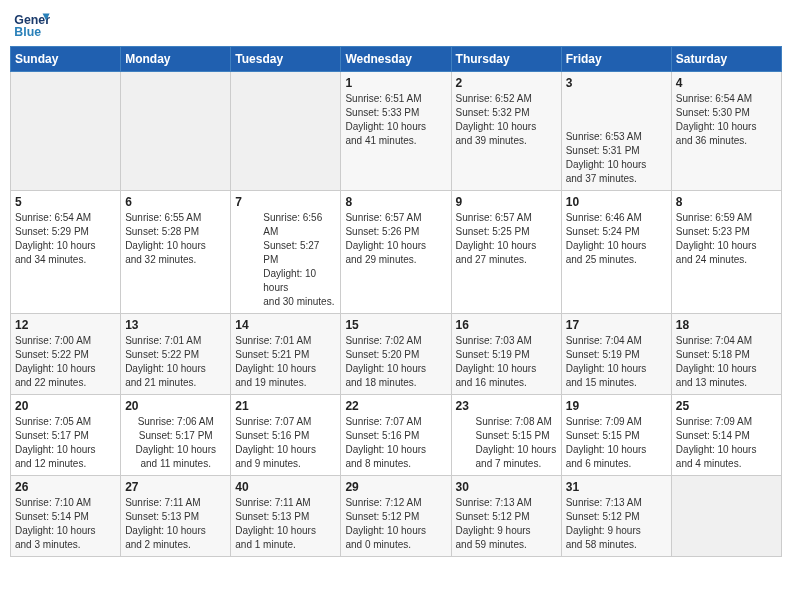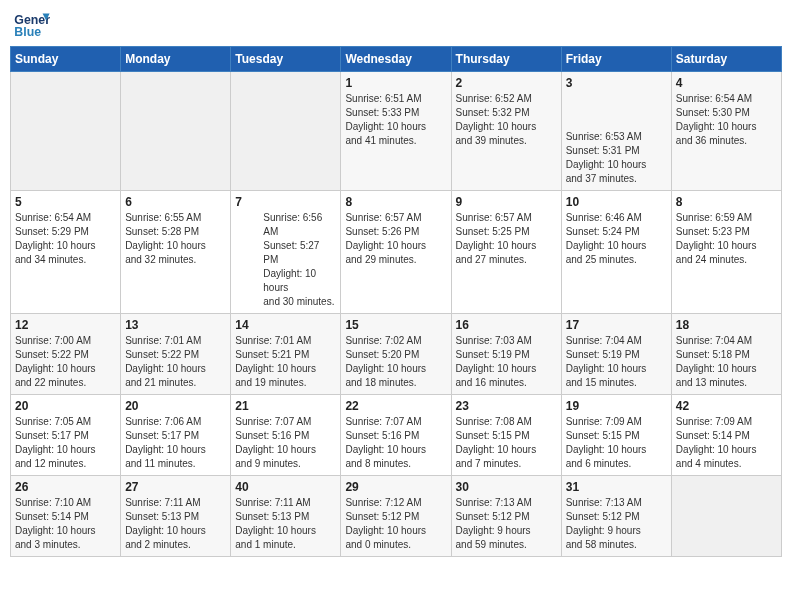--- a/index.html
+++ b/index.html
@@ -254,55 +254,55 @@
       <tr>
         <td>
           <span class="day-num">20</span>
           <div class="day-info" style="white-space: pre-line;">Sunrise: 7:05 AM
 Sunset: 5:17 PM
 Daylight: 10 hours
 and 12 minutes.</div>
         </td>
         <td>
           <span class="day-num">20</span>
-          <div class="day-info" style="white-space: pre-line;">Sunrise: 7:06 AM
+          <div class="day-info" style="white-space: pre-line; text-align: center;">Sunrise: 7:06 AM
 Sunset: 5:17 PM
 Daylight: 10 hours
 and 11 minutes.</div>
         </td>
         <td>
           <span class="day-num">21</span>
           <div class="day-info" style="white-space: pre-line;">Sunrise: 7:07 AM
 Sunset: 5:16 PM
 Daylight: 10 hours
 and 9 minutes.</div>
         </td>
         <td>
           <span class="day-num">22</span>
           <div class="day-info" style="white-space: pre-line;">Sunrise: 7:07 AM
 Sunset: 5:16 PM
 Daylight: 10 hours
 and 8 minutes.</div>
         </td>
         <td>
           <span class="day-num">23</span>
-          <div class="day-info" style="white-space: pre-line;">Sunrise: 7:08 AM
+          <div class="day-info" style="white-space: pre-line; margin-left: 20px;">Sunrise: 7:08 AM
 Sunset: 5:15 PM
 Daylight: 10 hours
 and 7 minutes.</div>
         </td>
         <td>
           <span class="day-num">19</span>
           <div class="day-info" style="white-space: pre-line;">Sunrise: 7:09 AM
 Sunset: 5:15 PM
 Daylight: 10 hours
 and 6 minutes.</div>
         </td>
         <td>
-          <span class="day-num">42</span>
+          <span class="day-num">25</span>
           <div class="day-info" style="white-space: pre-line;">Sunrise: 7:09 AM
 Sunset: 5:14 PM
 Daylight: 10 hours
 and 4 minutes.</div>
         </td>
       </tr>
       <tr>
         <td>
           <span class="day-num">26</span>
           <div class="day-info" style="white-space: pre-line;">Sunrise: 7:10 AM

